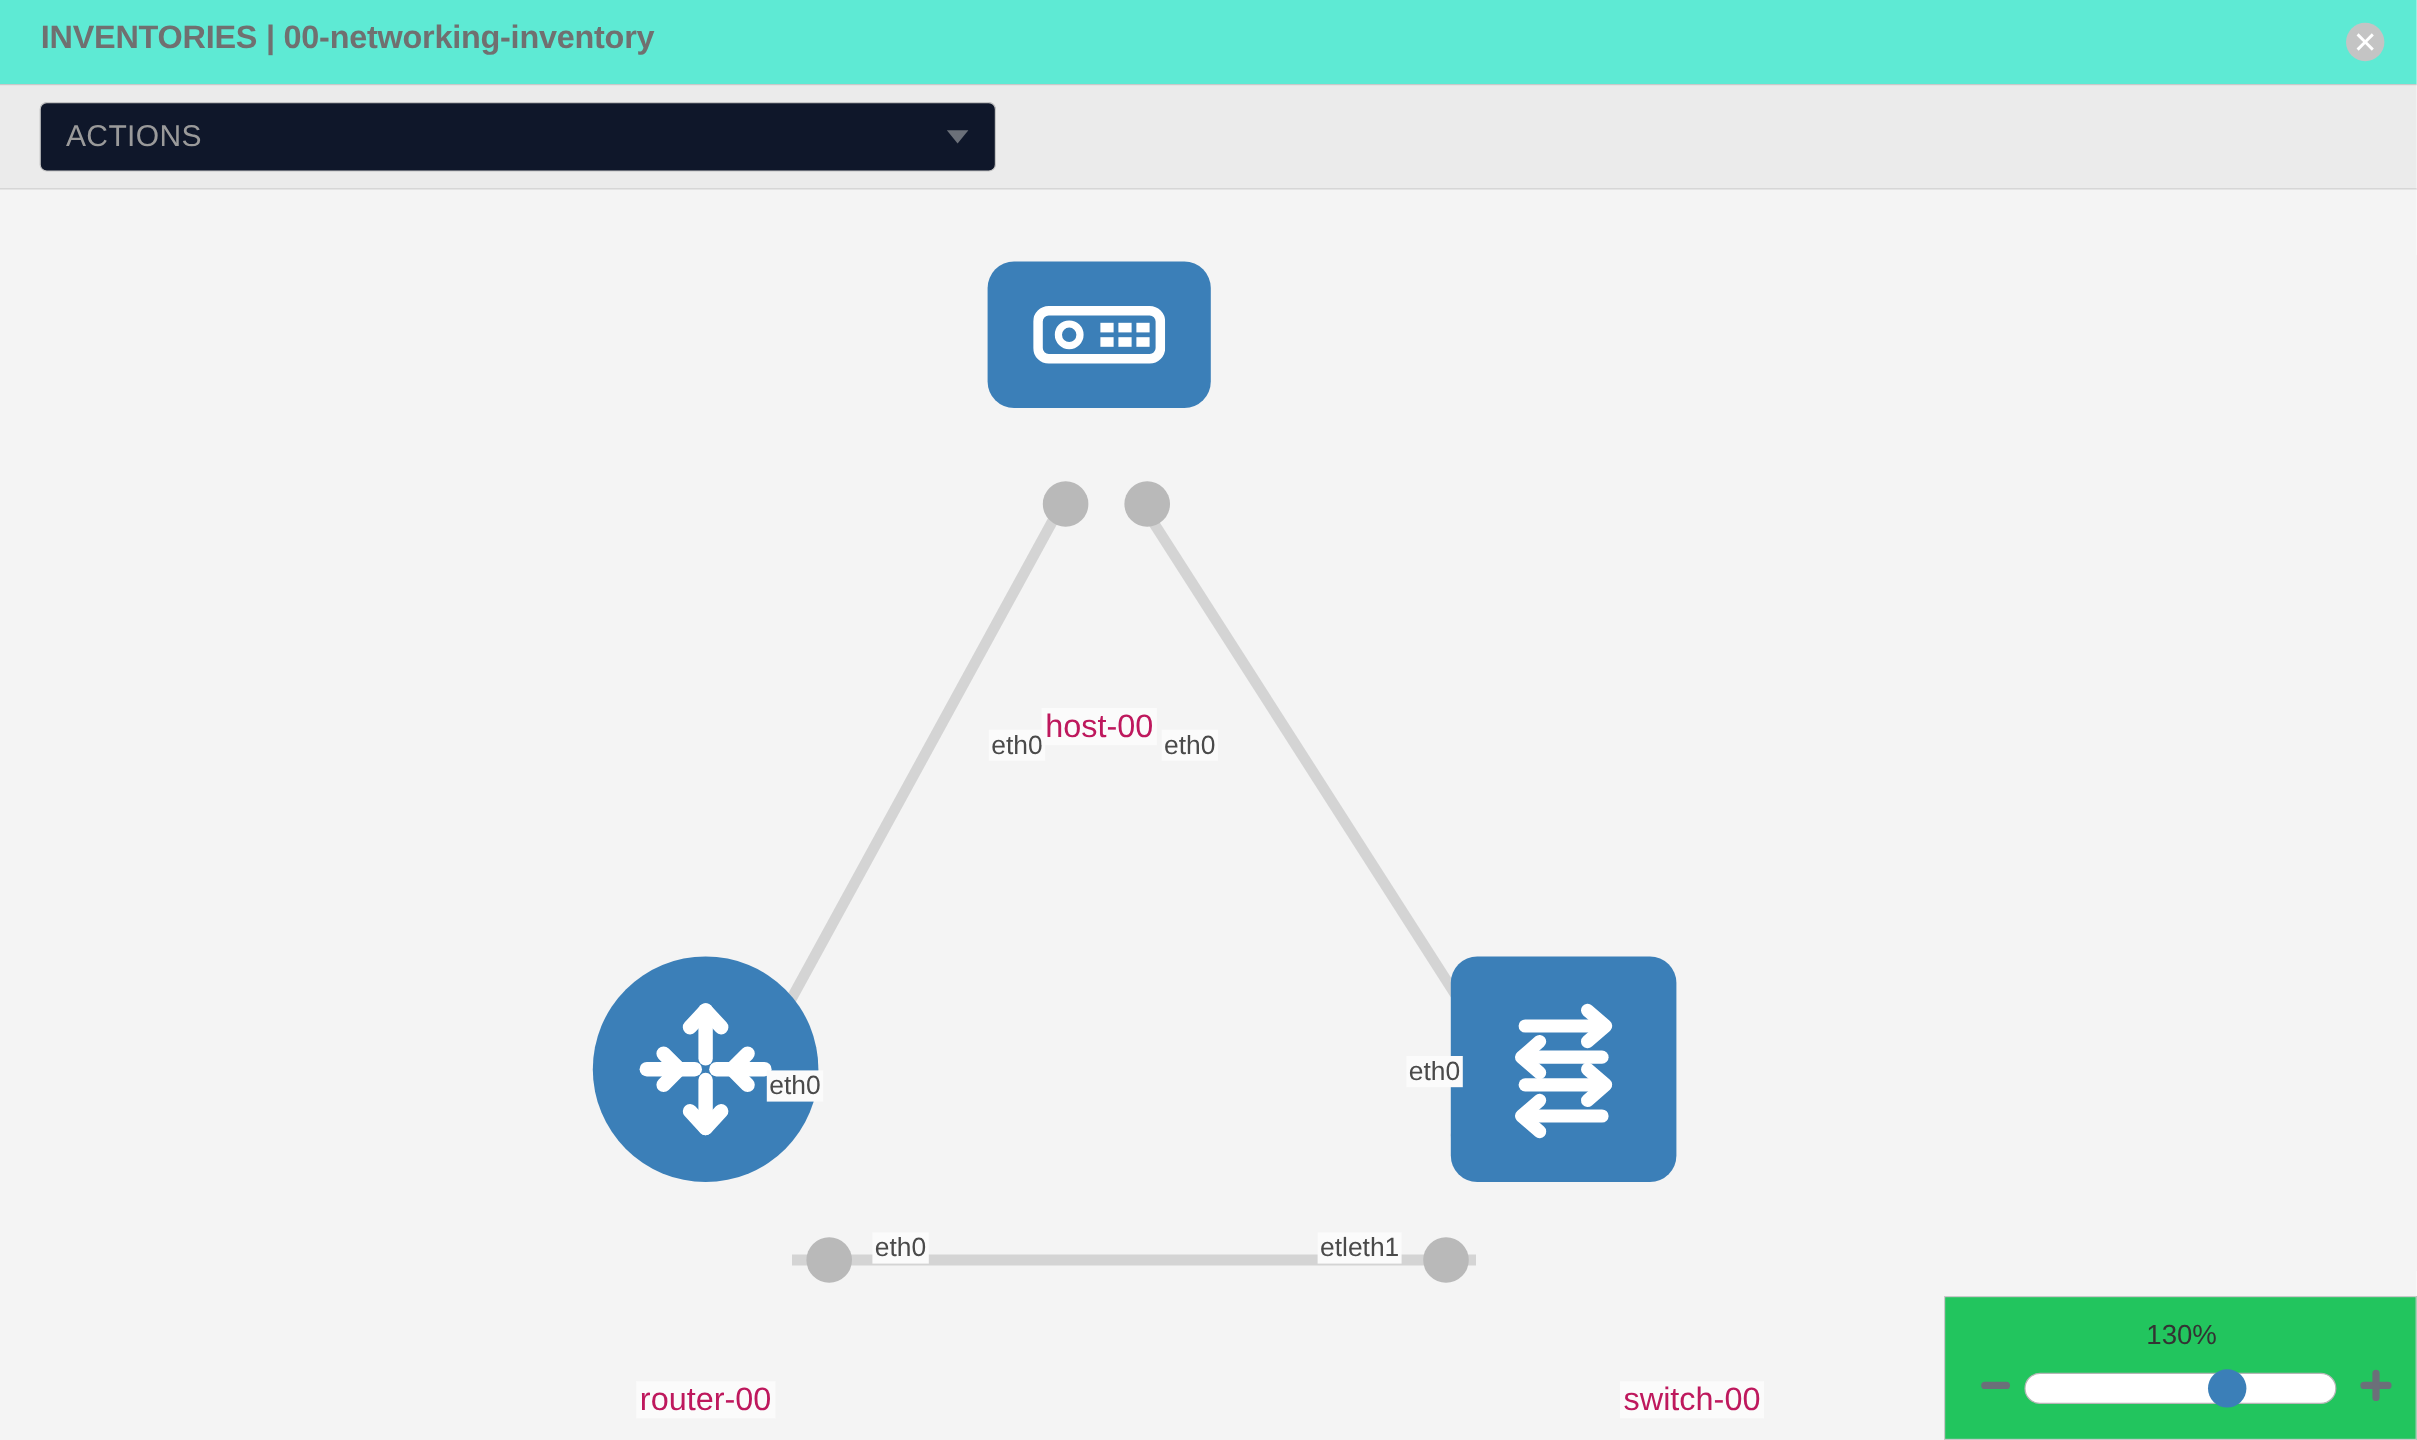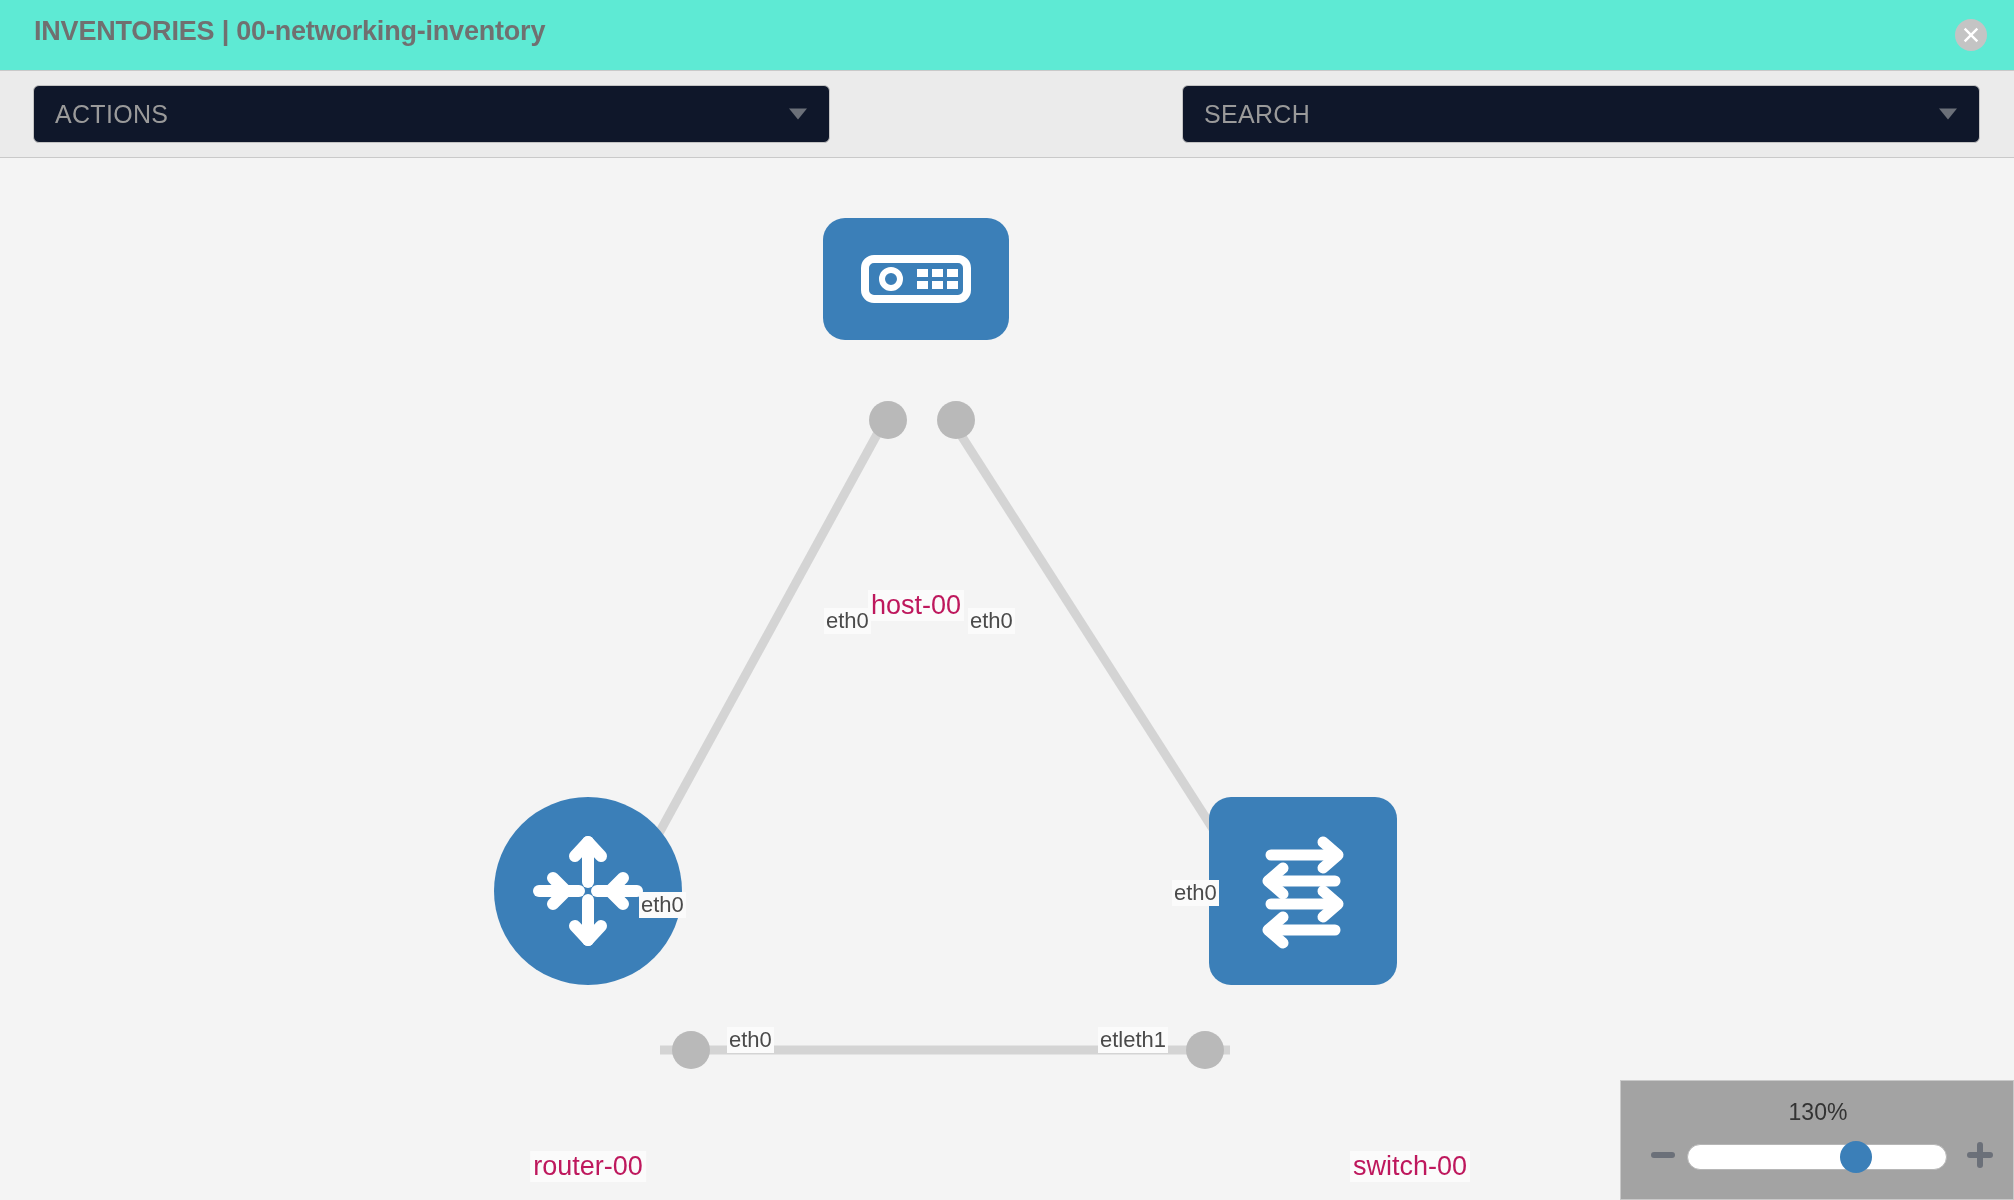--- a/index.html
+++ b/index.html
@@ -128,21 +128,21 @@
     background: #fbfbfb;
     padding: 0 2px;
     white-space: nowrap;
   }
 
   
   .zoom-panel {
     position: absolute;
     left: 1620px; top: 1080px;
     width: 394px; height: 120px;
-    background: #a3a3a3;
+    background: #22c55e;
     border: 1px solid #c9c9c9;
   }
   .zoom-value {
     position: absolute; left: 0; top: 18px;
     width: 394px;
     text-align: center;
     font-size: 23px;
     color: #333333;
   }
   .zoom-row {
@@ -206,24 +206,20 @@
 
     <div class="tool-icon" id="key-icon">
       <svg width="40" height="40" viewBox="0 0 40 40" aria-hidden="true">
         <circle cx="14.5" cy="15.5" r="8.2" fill="none" stroke="#6b7079" stroke-width="3.4"></circle>
         <path d="M20.2 21.2 L32.5 33.5" stroke="#6b7079" stroke-width="3.4" stroke-linecap="round" fill="none"></path>
         <path d="M26.5 27.5 L31.5 24.0" stroke="#6b7079" stroke-width="3.2" stroke-linecap="round" fill="none"></path>
         <path d="M30.0 31.0 L34.5 28.0" stroke="#6b7079" stroke-width="3.2" stroke-linecap="round" fill="none"></path>
       </svg>
     </div>
 
-    <div class="select-box" id="search-select">
-      <span class="sel-label">SEARCH</span>
-      <span class="caret"></span>
-    </div>
   </div>
 
   <div class="canvas">
 
     <svg class="canvas-svg" aria-hidden="true">
 
       <line x1="886" y1="260" x2="640" y2="710" stroke="#d4d4d4" stroke-width="9"></line>
 
       <line x1="950" y1="260" x2="1238" y2="710" stroke="#d4d4d4" stroke-width="9"></line>
 

